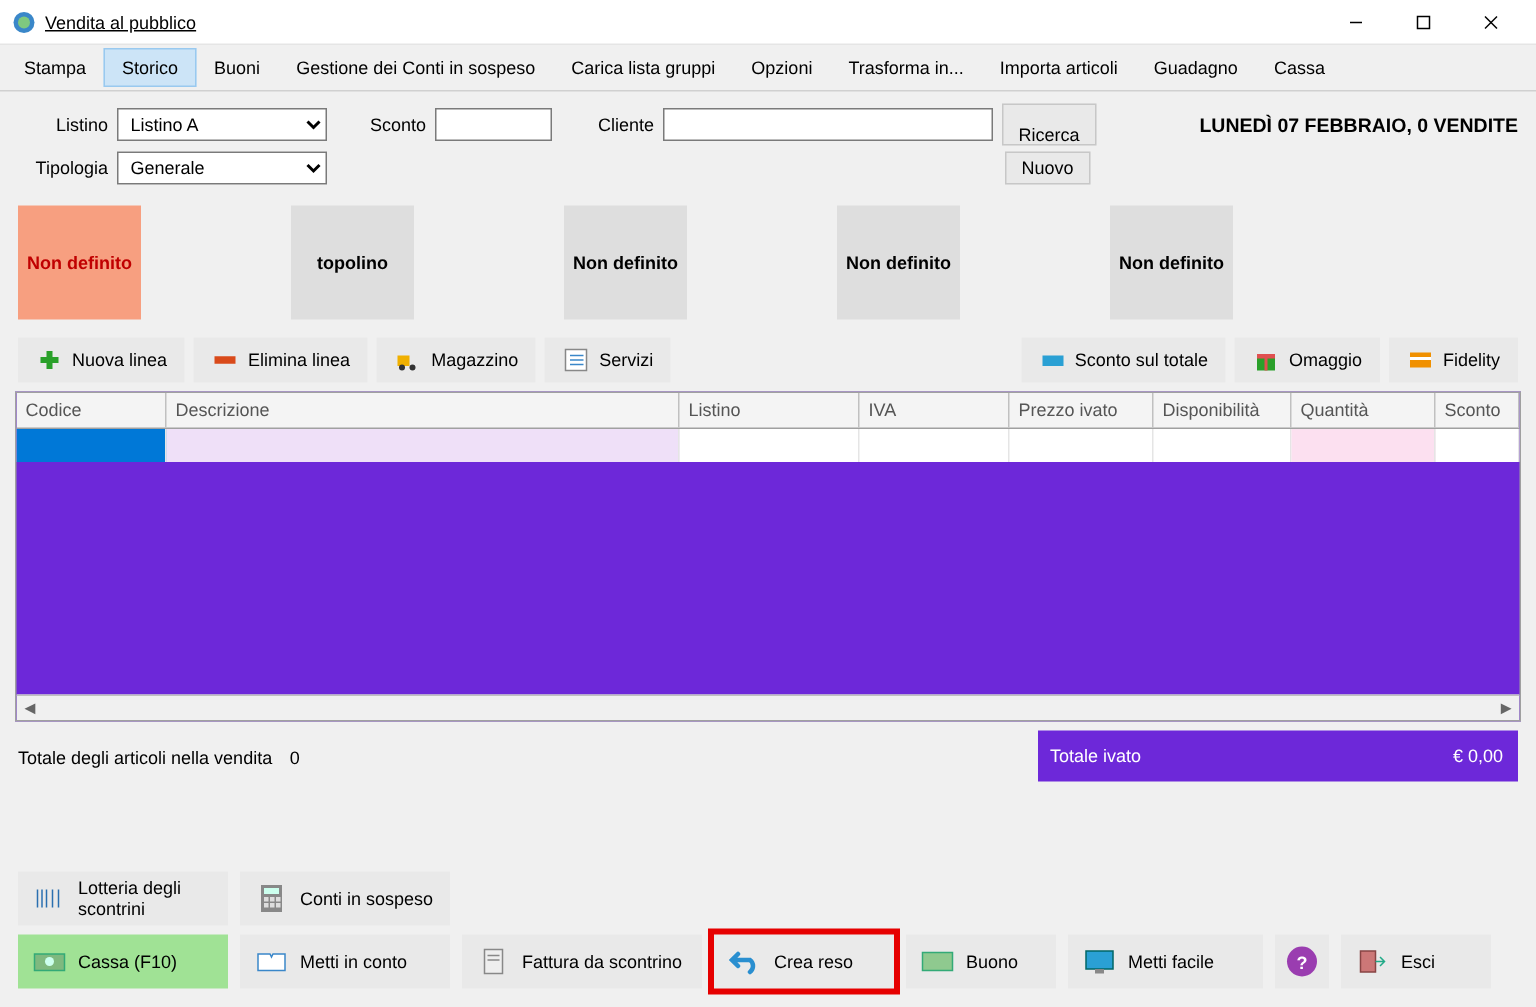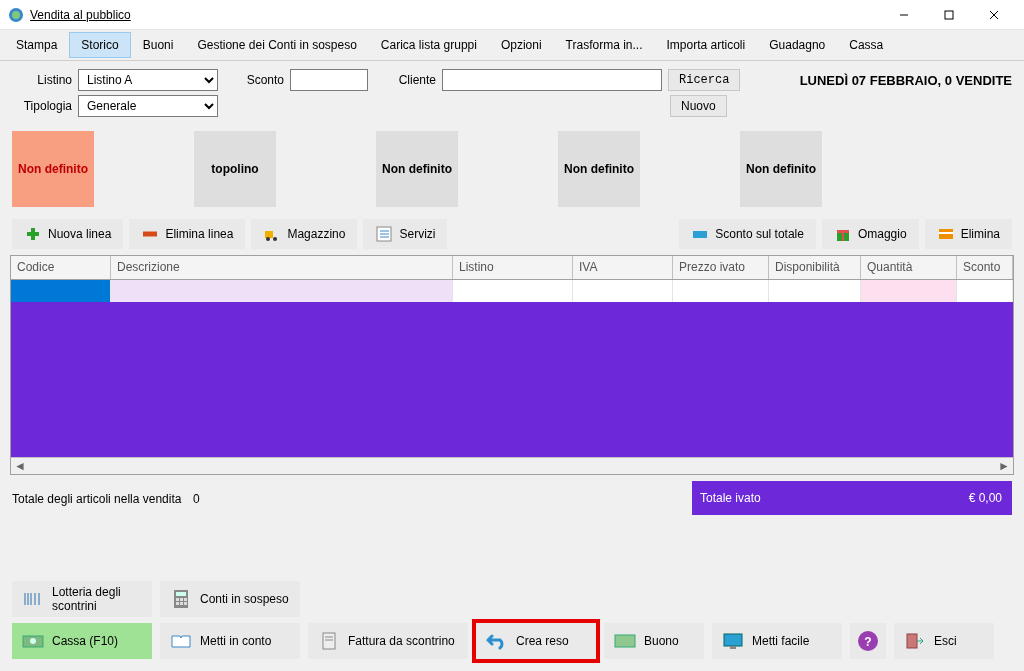--- a/index.html
+++ b/index.html
@@ -20,21 +20,21 @@
 
 .form-row { display: flex; align-items: center; padding: 8px 12px 2px; gap: 6px; }
 .form-row label { text-align: right; }
 .form-row .lab1 { width: 60px; }
 .form-row .lab2 { width: 50px; margin-left: 10px; }
 .form-row .lab3 { width: 44px; margin-left: 18px; }
 .form-row select, .form-row input[type=text] { border: 1px solid #7a7a7a; background: #fff; height: 22px; padding: 0 4px; }
 .form-row select { width: 140px; }
 .form-row input.cliente { width: 220px; }
 .form-row input.sconto { width: 78px; }
-.form-row .btn { background: #e9e9e9; border: 1px solid #c7c7c7; padding: 3px 10px; height: 22px; cursor: pointer; font-family: Liberation Mono, monospace; }
+.form-row .btn { background: #e9e9e9; border: 1px solid #c7c7c7; padding: 13px 10px; height: 22px; cursor: pointer; }
 .form-row .date-label { font-weight: bold; margin-left: auto; font-size: 13px; }
 
 .form-row2 { display: flex; align-items: center; padding: 2px 12px 10px; gap: 6px; }
 .form-row2 label { text-align: right; width: 60px; }
 .form-row2 select { border: 1px solid #7a7a7a; background: #fff; height: 22px; width: 140px; padding: 0 4px; }
 .form-row2 .btn { background: #e9e9e9; border: 1px solid #c7c7c7; padding: 3px 10px; height: 22px; cursor: pointer; margin-left: 446px; }
 
 
 .tiles { display: flex; padding: 4px 12px 10px; gap: 100px; }
 .tile { width: 82px; height: 76px; display: flex; align-items: center; justify-content: center; text-align: right; font-weight: bold; background: #dedede; }
@@ -205,21 +205,21 @@
       </span>
       <span>Omaggio</span>
     </button>
   <button class="tb-btn">
       <span class="ic">
         <svg width="18" height="18">
           <rect x="2" y="4" width="14" height="10" fill="#f09000"></rect>
           <rect x="2" y="7" width="14" height="2" fill="#fff"></rect>
         </svg>
       </span>
-      <span>Elimina</span>
+      <span>Fidelity</span>
     </button>
 </div>
 
 <div class="grid-wrap">
   <div class="grid-header">
     <div class="gh c0">Codice</div>
     <div class="gh c1">Descrizione</div>
     <div class="gh c2">Listino</div>
     <div class="gh c3">IVA</div>
     <div class="gh c4">Prezzo ivato</div>

